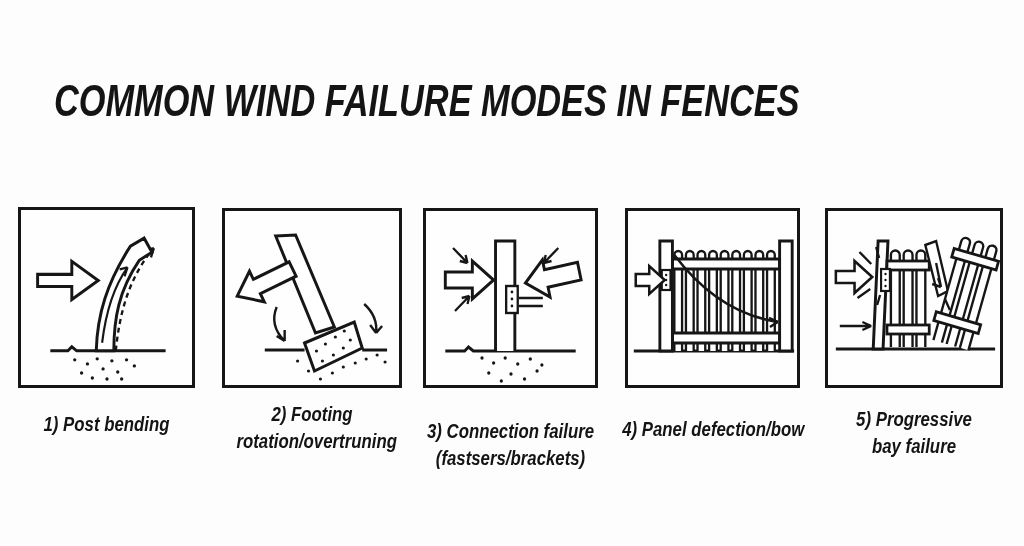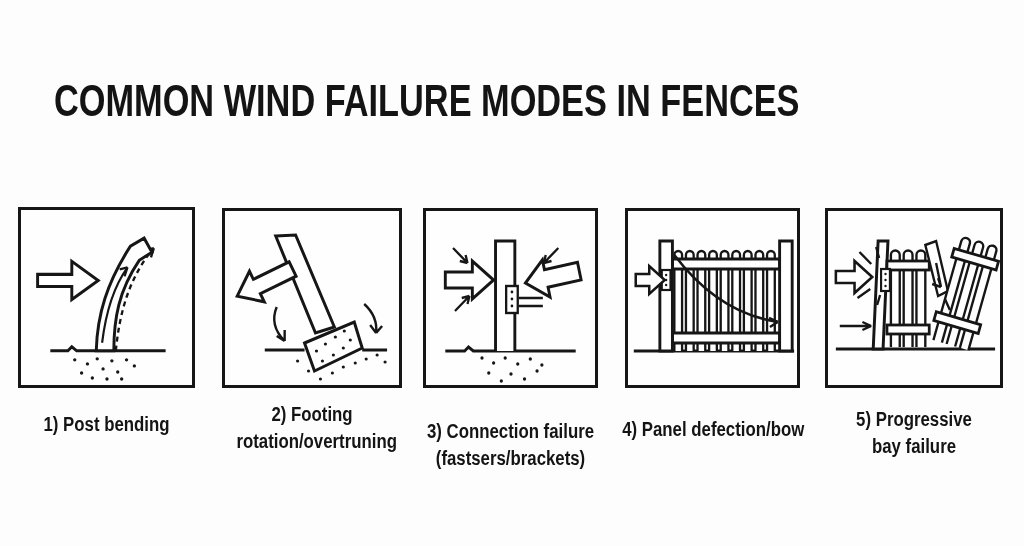--- a/index.html
+++ b/index.html
@@ -5,20 +5,21 @@
   html,body{margin:0;padding:0;}
   body{
     font-family:"Liberation Sans", sans-serif;
     background:#ffffff;
   }
   #stage{
     position:relative;
     width:1024px;height:546px;
     background:#fdfdfd;
     overflow:hidden;
+    font-style:italic;
   }
   .title{
     position:absolute;
     left:54px;top:76px;
     font-size:44px;
     font-weight:bold;
     color:#141414;
     letter-spacing:0px;
     white-space:nowrap;
     transform:scaleX(0.78);

